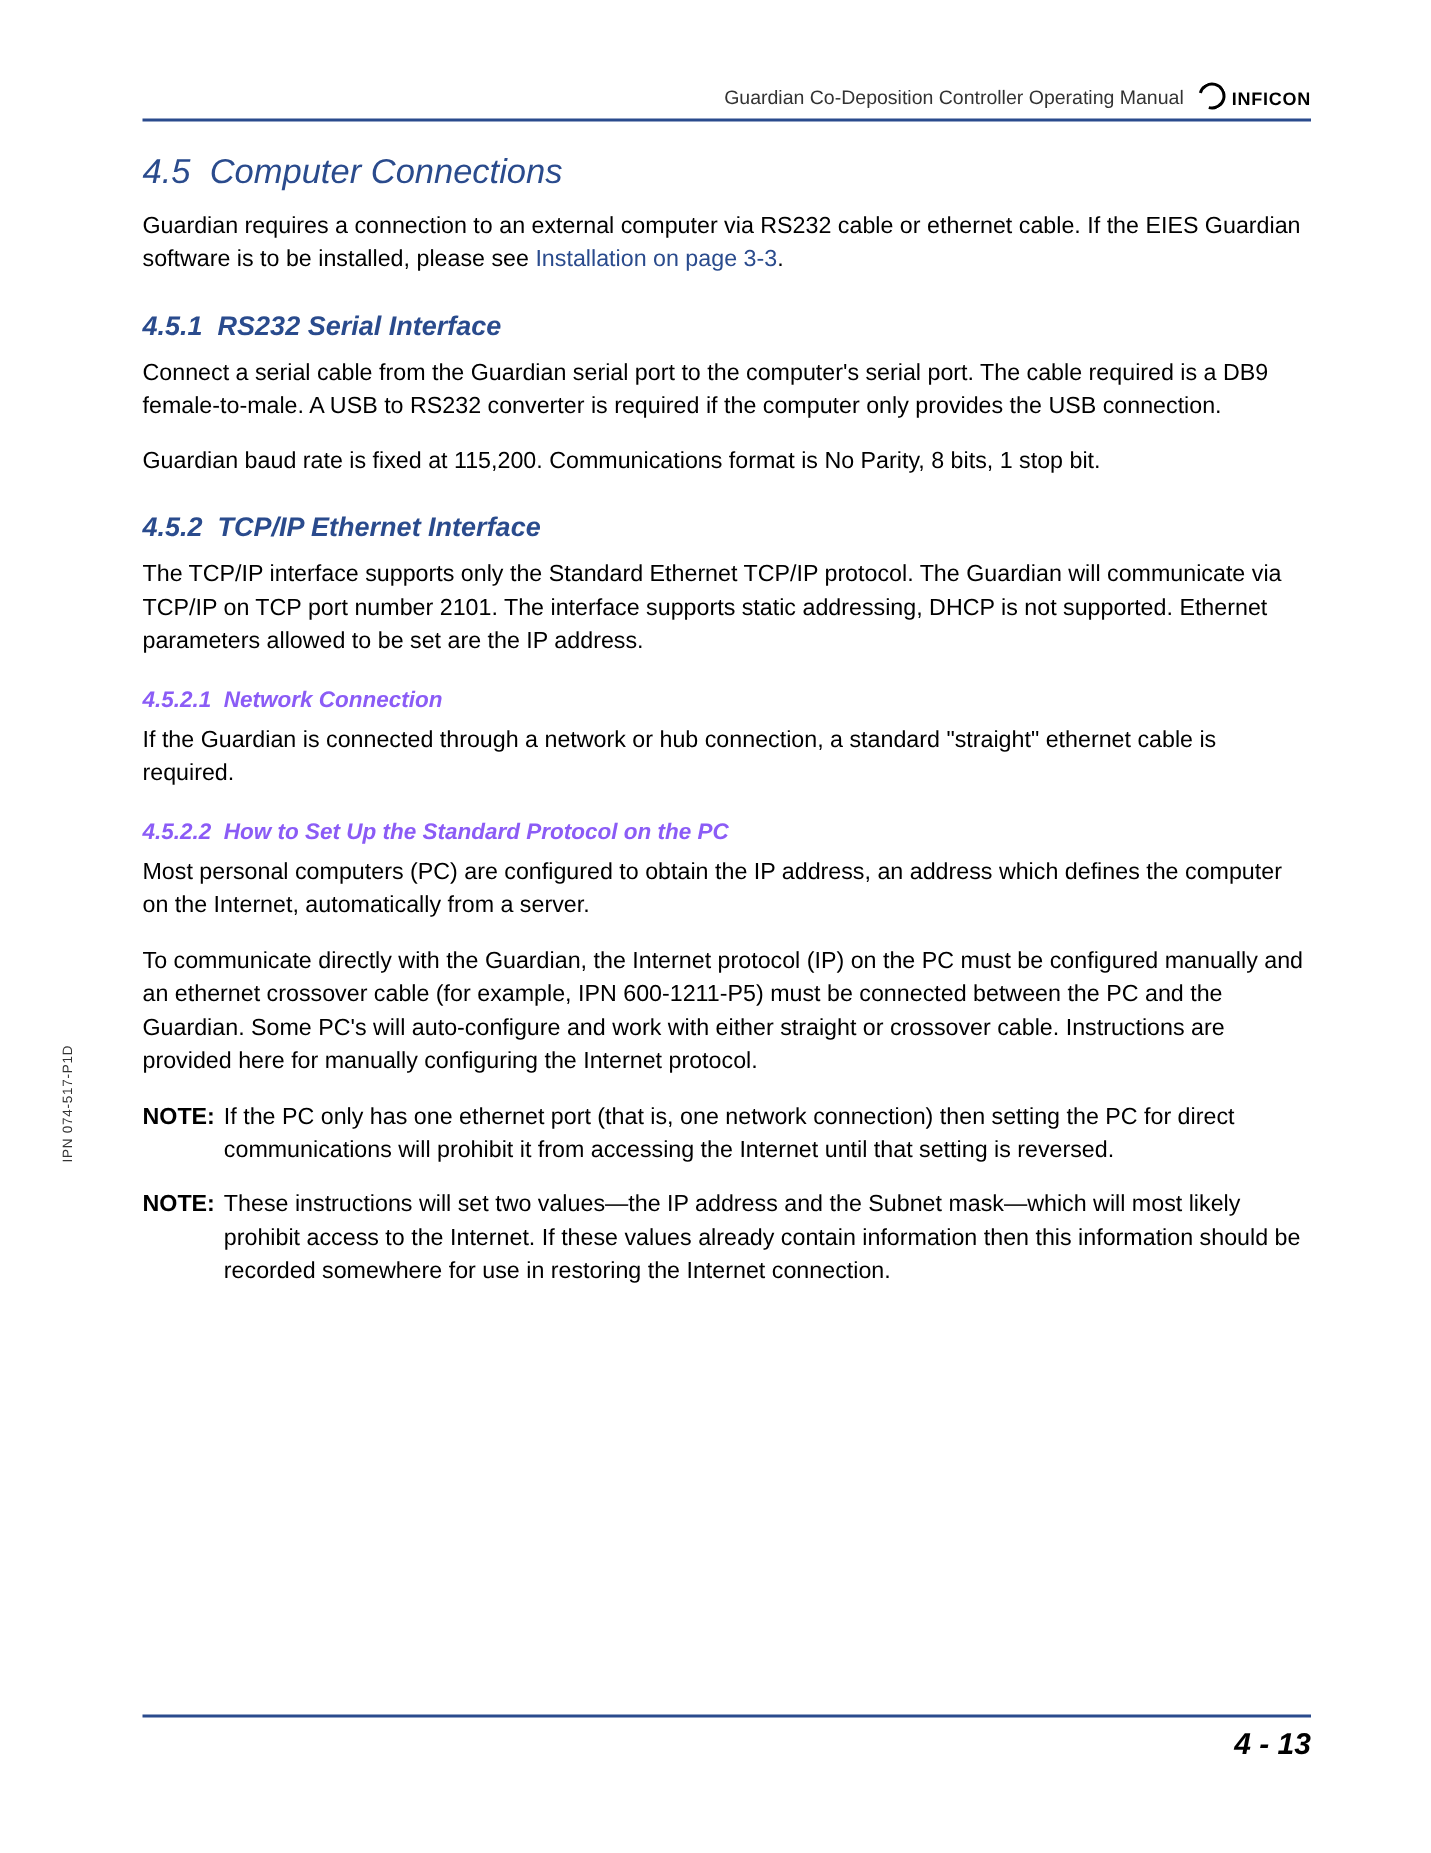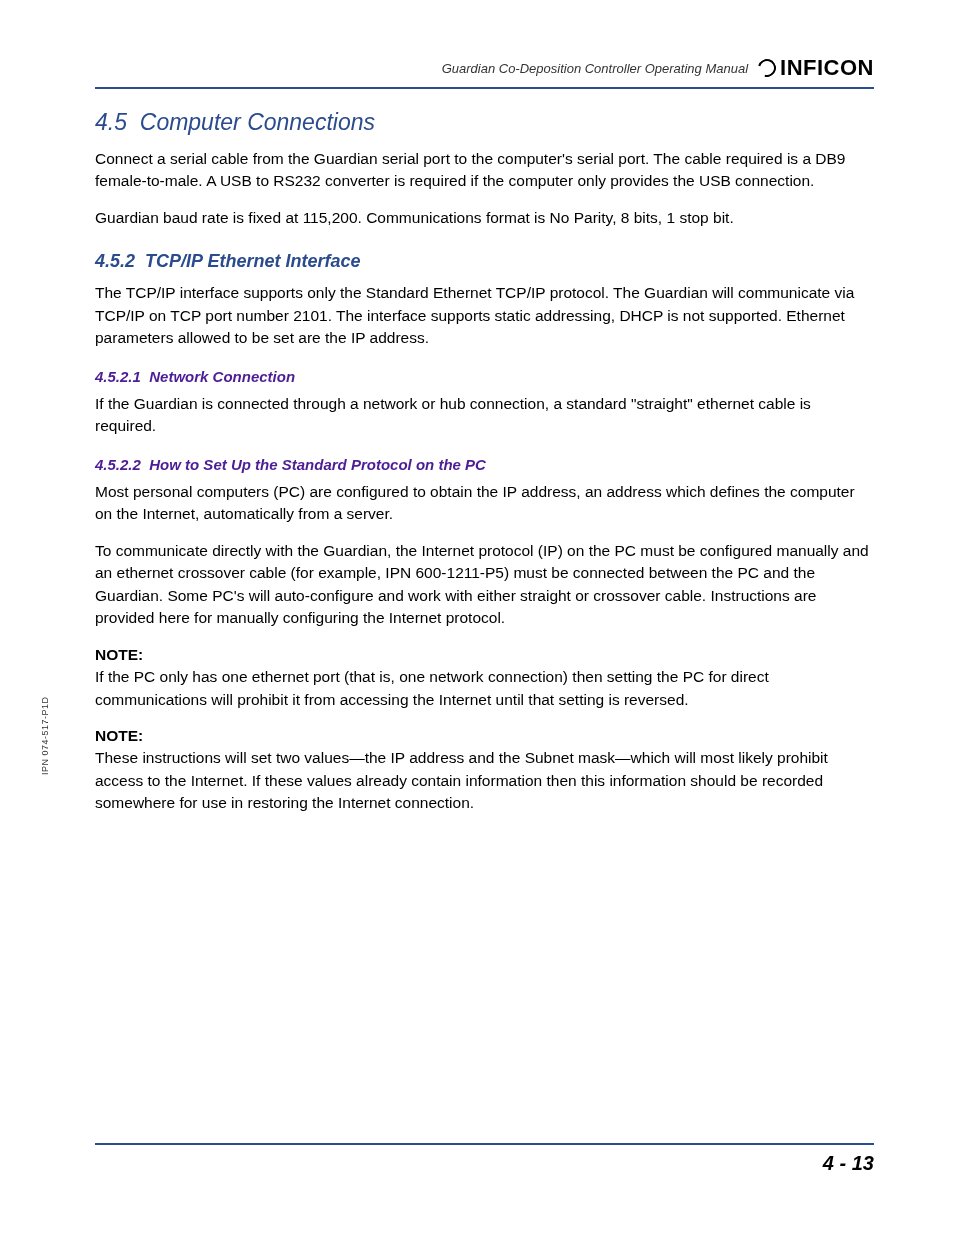--- a/index.html
+++ b/index.html
@@ -21,30 +21,29 @@
     bottom: 50px;
   }
   .header {
     display: flex;
     justify-content: flex-end;
     align-items: center;
     gap: 10px;
     padding-bottom: 6px;
   }
   .header-title {
-    font-style: italic;
     font-size: 13px;
     color: #333;
     text-align: right;
   }
   .logo {
     display: flex;
-    align-items: center;
+    align-items: flex-end;
     font-weight: bold;
-    font-size: 22px;
+    font-size: 12px;
     letter-spacing: 0.5px;
     color: #000;
   }
   .logo-icon {
     width: 14px;
     height: 14px;
     border: 2px solid #000;
     border-radius: 50%;
     margin-right: 4px;
     border-left-color: transparent;
@@ -92,41 +91,40 @@
     font-size: 18px;
     font-style: italic;
     font-weight: bold;
     color: #2a4b8d;
     margin: 22px 0 10px 0;
   }
   h3.subsub {
     font-size: 15px;
     font-style: italic;
     font-weight: bold;
-    color: #4c1d95;
+    color: #8b5cf6;
     margin: 18px 0 8px 0;
   }
   .body-text {
     font-size: 15.5px;
     line-height: 1.45;
     color: #000;
   }
   .indent {
     margin-left: 80px;
   }
   .link {
     color: #2a4b8d;
   }
   .para {
     margin: 0 0 14px 0;
   }
   .note-row {
     display: flex;
     margin: 0 0 14px 0;
-    flex-direction: column;
   }
   .note-label {
     font-weight: bold;
     flex: 0 0 auto;
     padding-right: 6px;
   }
   .note-body {
     flex: 1;
   }
 </style>
@@ -141,21 +139,27 @@
     <span class="logo">
       <span class="logo-icon"></span>
       <span>INFICON</span>
     </span>
   </div>
   <div class="hr"></div>
 
   <h1 class="section">
     <span>4.5</span>&nbsp;&nbsp;<span>Computer Connections</span>
   </h1>
+  <div class="indent body-text para">
+    <span>Guardian requires a connection to an external computer via RS232 cable or ethernet cable. If the EIES Guardian software is to be installed, please see </span><span class="link">Installation on page 3-3</span><span>.</span>
+  </div>
 
+  <h2 class="subsection">
+    <span>4.5.1</span>&nbsp;&nbsp;<span>RS232 Serial Interface</span>
+  </h2>
   <div class="indent body-text para">Connect a serial cable from the Guardian serial port to the computer's serial port. The cable required is a DB9 female-to-male. A USB to RS232 converter is required if the computer only provides the USB connection.</div>
   <div class="indent body-text para">Guardian baud rate is fixed at 115,200. Communications format is No Parity, 8 bits, 1 stop bit.</div>
 
   <h2 class="subsection">
     <span>4.5.2</span>&nbsp;&nbsp;<span>TCP/IP Ethernet Interface</span>
   </h2>
   <div class="indent body-text para">The TCP/IP interface supports only the Standard Ethernet TCP/IP protocol. The Guardian will communicate via TCP/IP on TCP port number 2101. The interface supports static addressing, DHCP is not supported. Ethernet parameters allowed to be set are the IP address.</div>
 
   <h3 class="subsub">
     <span>4.5.2.1</span>&nbsp;&nbsp;<span>Network Connection</span>

